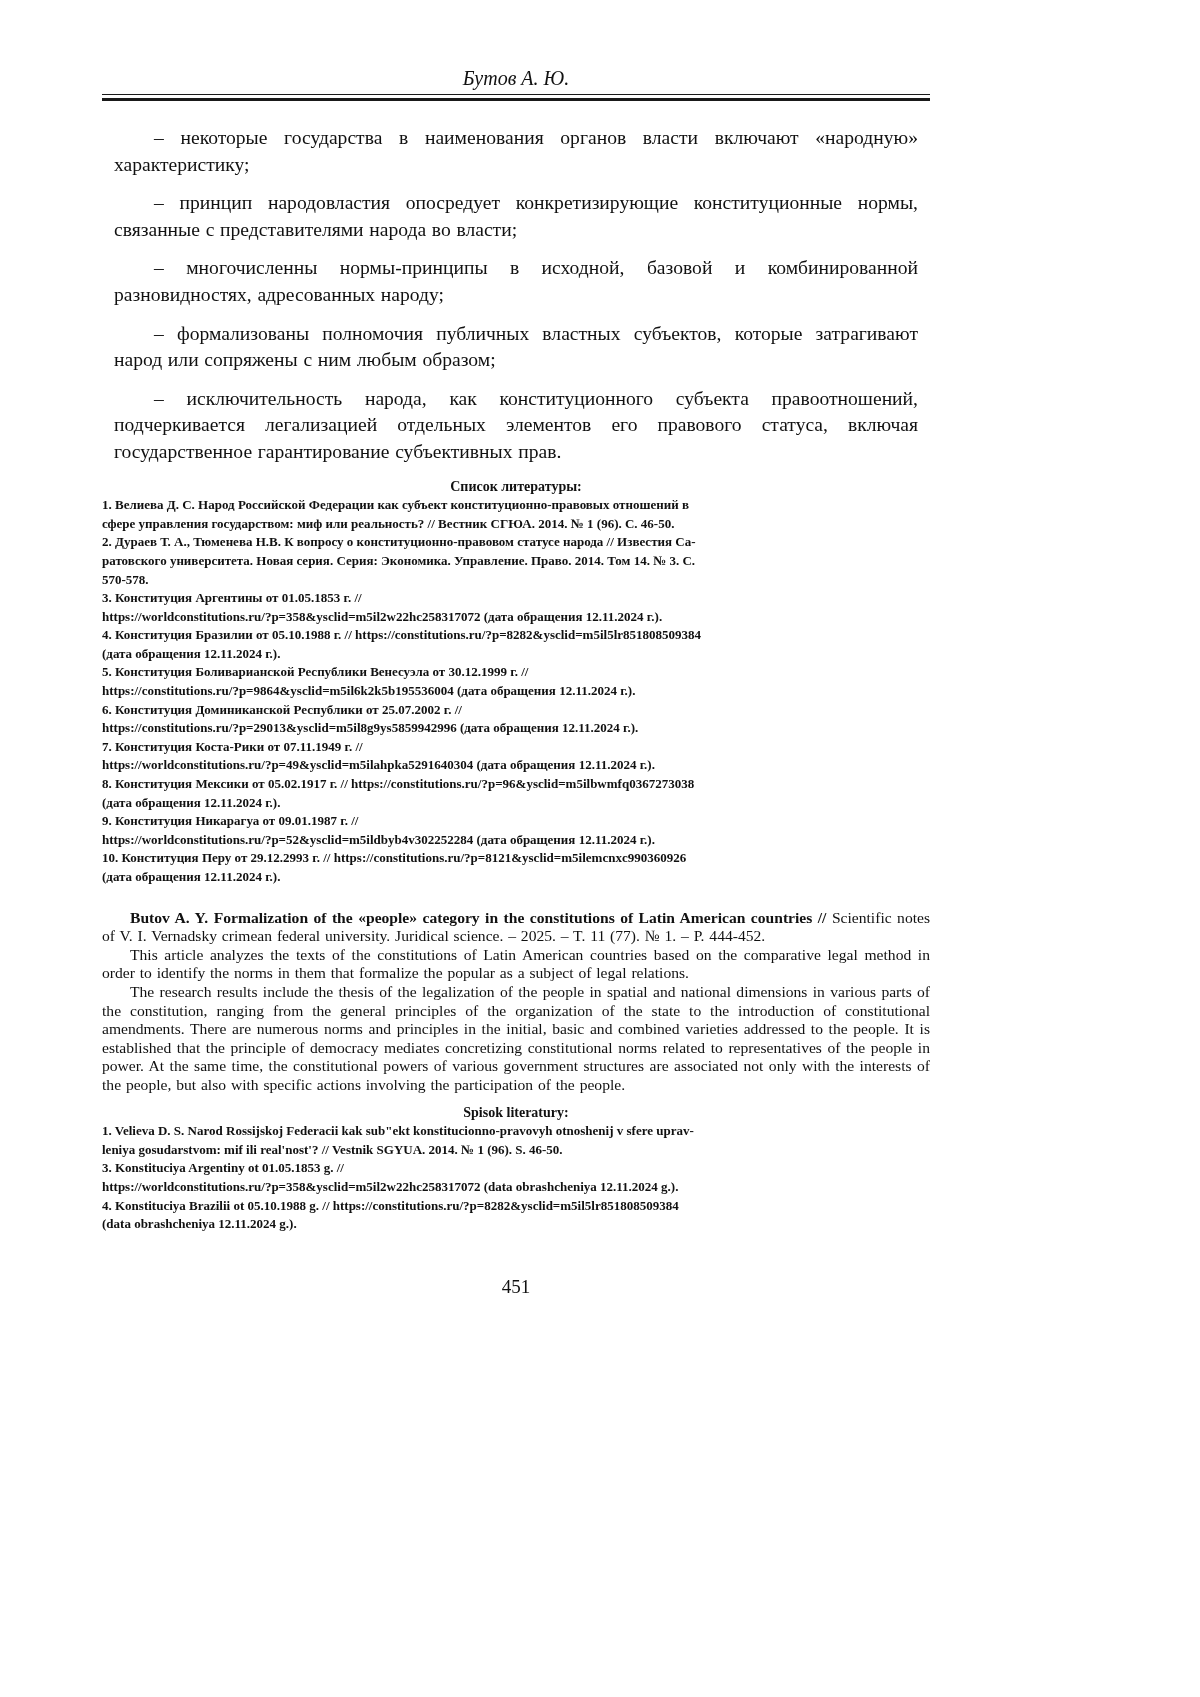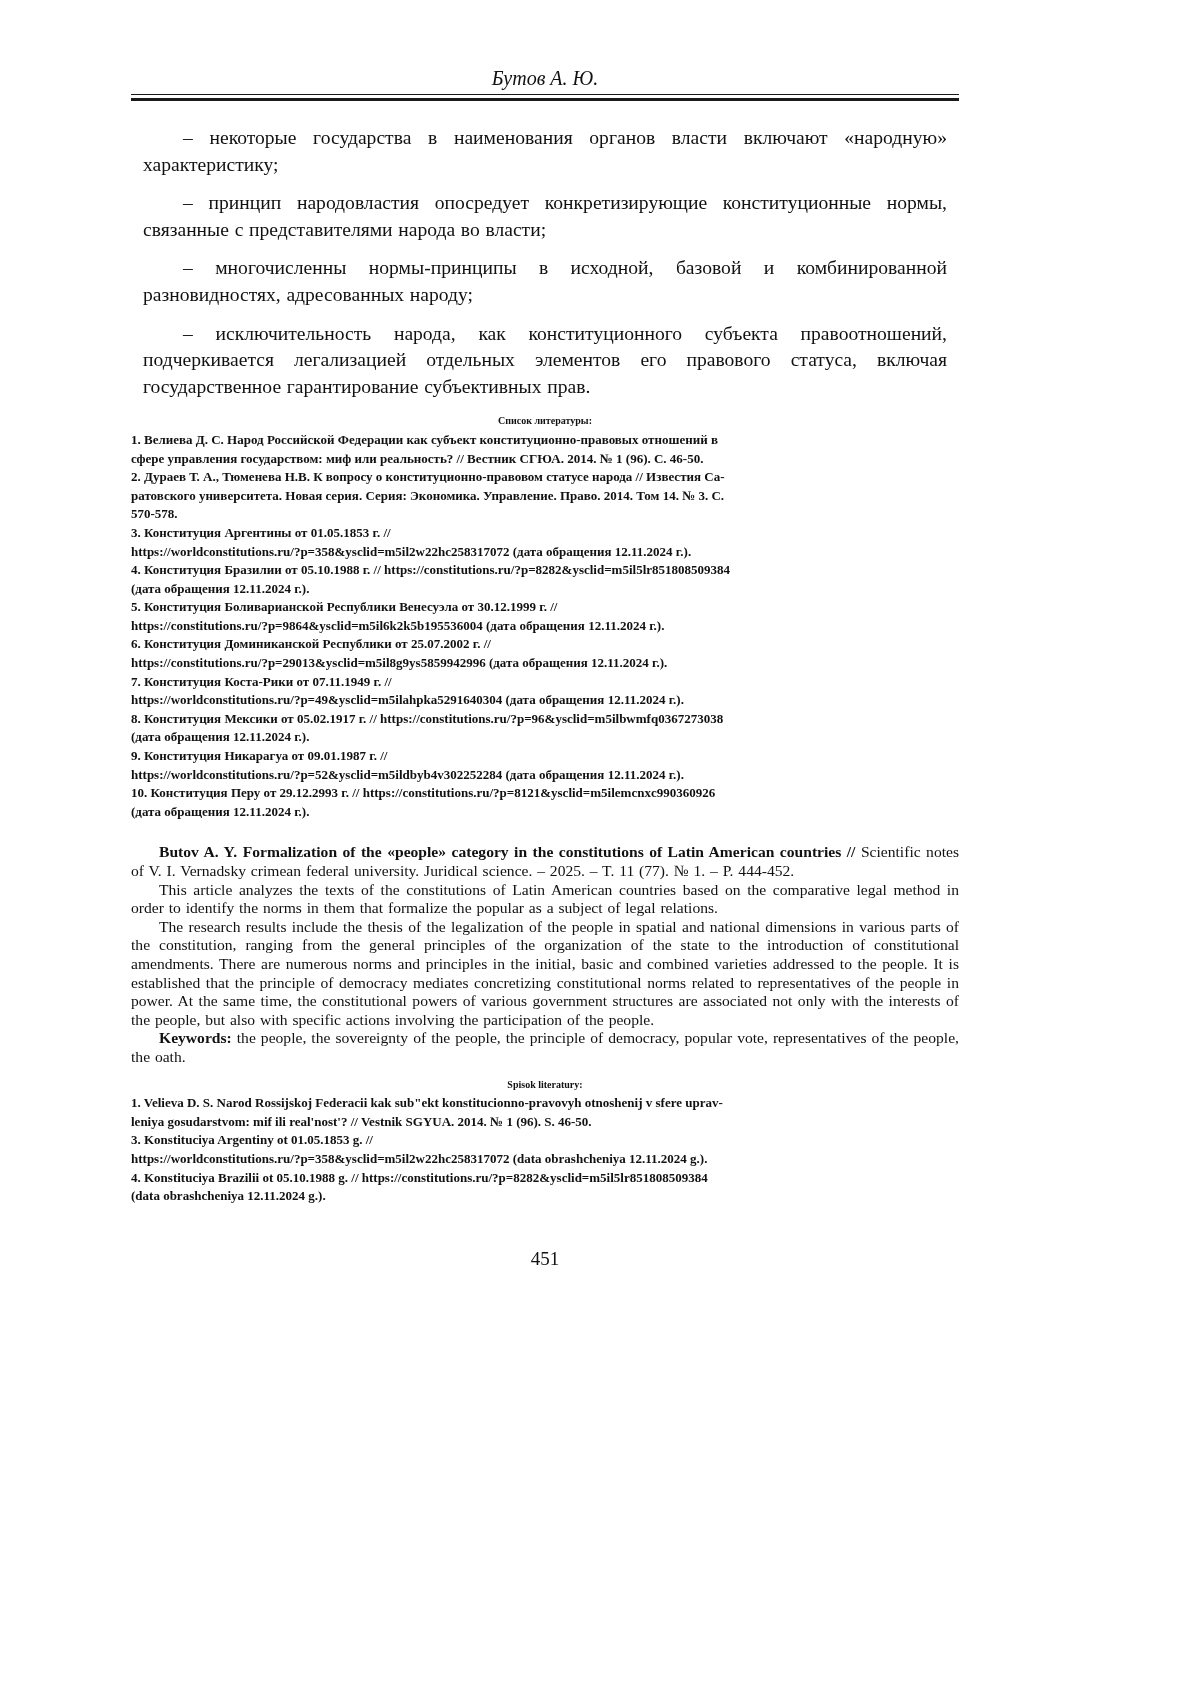--- a/index.html
+++ b/index.html
@@ -11,21 +11,21 @@
     position: relative;
     width: 1200px;
     height: 1697px;
     background: #ffffff;
     color: #111111;
     font-family: "Liberation Serif", "DejaVu Serif", serif;
     overflow: hidden;
   }
   .content {
     position: absolute;
-    left: 131px;
+    left: 102px;
     top: 66px;
     width: 828px;
   }
   .running-author {
     text-align: center;
     font-style: italic;
     font-size: 20px;
     line-height: 25px;
   }
   .header-rule {
@@ -40,21 +40,21 @@
   .bullets p {
     margin: 12px;
     font-size: 19.6px;
     line-height: 26.6px;
     text-align: justify;
     text-indent: 40px;
     word-spacing: 0.04em;
   }
   .ref-heading {
     margin: 9px 0 0 0;
-    font-size: 10px;
+    font-size: 14px;
     line-height: 18.6px;
     font-weight: bold;
     text-align: center;
   }
   .reflist p {
     margin: 0;
     font-size: 13px;
     line-height: 18.6px;
     text-align: left;
     white-space: pre-line;
@@ -90,20 +90,21 @@
 
     <header>
       <div class="running-author">Бутов А. Ю.</div>
       <div class="header-rule"></div>
     </header>
 
     <section class="bullets">
       <p>– некоторые государства в наименования органов власти включают «народную» характеристику;</p>
       <p>– принцип народовластия опосредует конкретизирующие конституционные нормы, связанные с представителями народа во власти;</p>
       <p>– многочисленны нормы-принципы в исходной, базовой и комбинированной разновидностях, адресованных народу;</p>
+      <p>– формализованы полномочия публичных властных субъектов, которые затрагивают народ или сопряжены с ним любым образом;</p>
       <p>– исключительность народа, как конституционного субъекта правоотношений, подчеркивается легализацией отдельных элементов его правового статуса, включая государственное гарантирование субъективных прав.</p>
     </section>
 
     <h2 class="ref-heading">Список литературы:</h2>
     <section class="reflist">
       <p>1. Велиева Д. С. Народ Российской Федерации как субъект конституционно-правовых отношений в
 сфере управления государством: миф или реальность? // Вестник СГЮА. 2014. № 1 (96). С. 46-50.</p>
       <p>2. Дураев Т. А., Тюменева Н.В. К вопросу о конституционно-правовом статусе народа // Известия Са-
 ратовского университета. Новая серия. Серия: Экономика. Управление. Право. 2014. Том 14. № 3. С.
 570-578.</p>
@@ -122,21 +123,20 @@
       <p>9. Конституция Никарагуа от 09.01.1987 г. //
 https://worldconstitutions.ru/?p=52&amp;ysclid=m5ildbyb4v302252284 (дата обращения 12.11.2024 г.).</p>
       <p>10. Конституция Перу от 29.12.2993 г. // https://constitutions.ru/?p=8121&amp;ysclid=m5ilemcnxc990360926
 (дата обращения 12.11.2024 г.).</p>
     </section>
 
     <section class="abstract">
       <p><span class="b">Butov A. Y. Formalization of the «people» category in the constitutions of Latin American countries //</span><span> Scientific notes of V. I. Vernadsky crimean federal university. Juridical science. – 2025. – T. 11 (77). № 1. – P. 444-452.</span></p>
       <p>This article analyzes the texts of the constitutions of Latin American countries based on the comparative legal method in order to identify the norms in them that formalize the popular as a subject of legal relations.</p>
       <p>The research results include the thesis of the legalization of the people in spatial and national dimensions in various parts of the constitution, ranging from the general principles of the organization of the state to the introduction of constitutional amendments. There are numerous norms and principles in the initial, basic and combined varieties addressed to the people. It is established that the principle of democracy mediates concretizing constitutional norms related to representatives of the people in power. At the same time, the constitutional powers of various government structures are associated not only with the interests of the people, but also with specific actions involving the participation of the people.</p>
-      <p><span class="kw-label">Keywords:</span><span> the people, the sovereignty of the people, the principle of democracy, popular vote, representatives of the people, the oath.</span></p>
     </section>
 
     <h2 class="ref-heading">Spisok literatury:</h2>
     <section class="reflist">
       <p>1. Velieva D. S. Narod Rossijskoj Federacii kak sub"ekt konstitucionno-pravovyh otnoshenij v sfere uprav-
 leniya gosudarstvom: mif ili real'nost'? // Vestnik SGYUA. 2014. № 1 (96). S. 46-50.</p>
       <p>3. Konstituciya Argentiny ot 01.05.1853 g. //
 https://worldconstitutions.ru/?p=358&amp;ysclid=m5il2w22hc258317072 (data obrashcheniya 12.11.2024 g.).</p>
       <p>4. Konstituciya Brazilii ot 05.10.1988 g. // https://constitutions.ru/?p=8282&amp;ysclid=m5il5lr851808509384
 (data obrashcheniya 12.11.2024 g.).</p>

